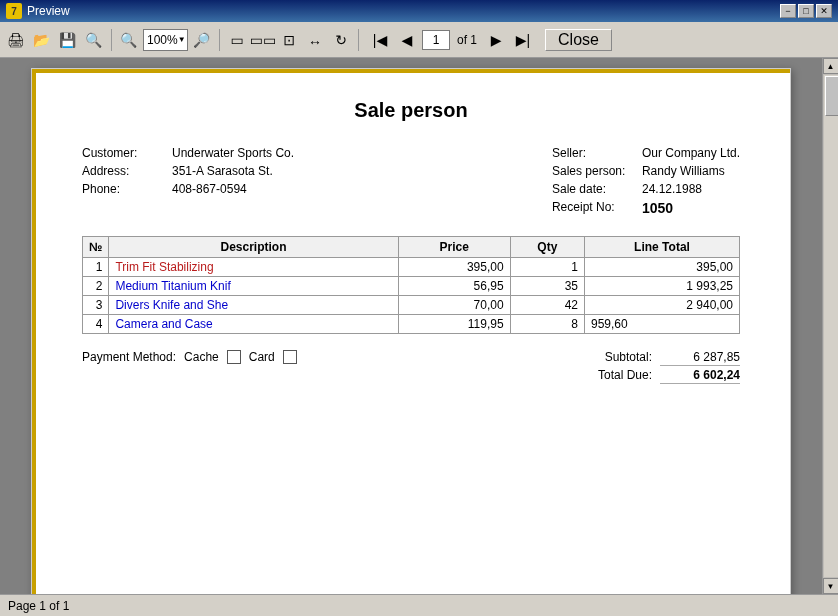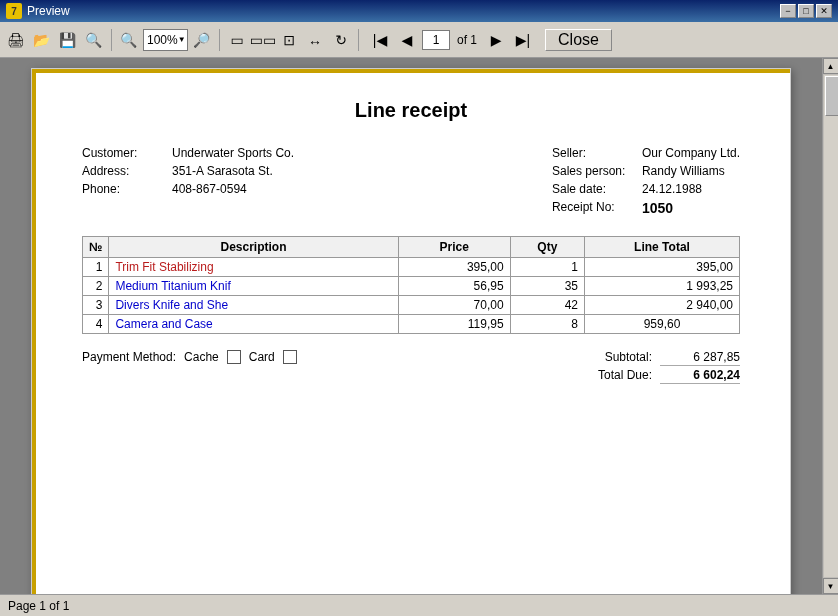--- a/index.html
+++ b/index.html
@@ -417,21 +417,21 @@
     <div class="toolbar-btn">▶</div>
     <div class="toolbar-btn">▶|</div>
   </div>
   <button class="close-btn">Close</button>
 </div>
 
 <div class="main-area">
   <div class="doc-viewer">
     <div class="paper">
 
-      <h1 class="receipt-title">Line receipt</h1>
+      <h1 class="receipt-title">Sale person</h1>
 
       <div class="info-section">
         <div class="info-left">
           <div class="info-row">
             <span class="info-label">Customer:</span>
             <span class="info-value">Underwater Sports Co.</span>
           </div>
           <div class="info-row">
             <span class="info-label">Address:</span>
             <span class="info-value">351-A Sarasota St.</span>
@@ -491,21 +491,21 @@
       <td style="color:#0000cc;">Divers Knife and She</td>
       <td style="text-align:right;">70,00</td>
       <td style="text-align:right;">42</td>
       <td style="text-align:right;">2 940,00</td>
     </tr>
             <tr>
       <td style="text-align:right;">4</td>
       <td style="color:#0000cc;">Camera and Case</td>
       <td style="text-align:right;">119,95</td>
       <td style="text-align:right;">8</td>
-      <td style="text-align:center;">959,60</td>
+      <td style="text-align:left;">959,60</td>
     </tr>
           </tbody>
       </table>
 
       <div class="bottom-section">
         <div class="payment-method">
           <span>Payment Method:</span>
           <span>Cache</span>
           <div class="checkbox"></div>
           <span>Card</span>

